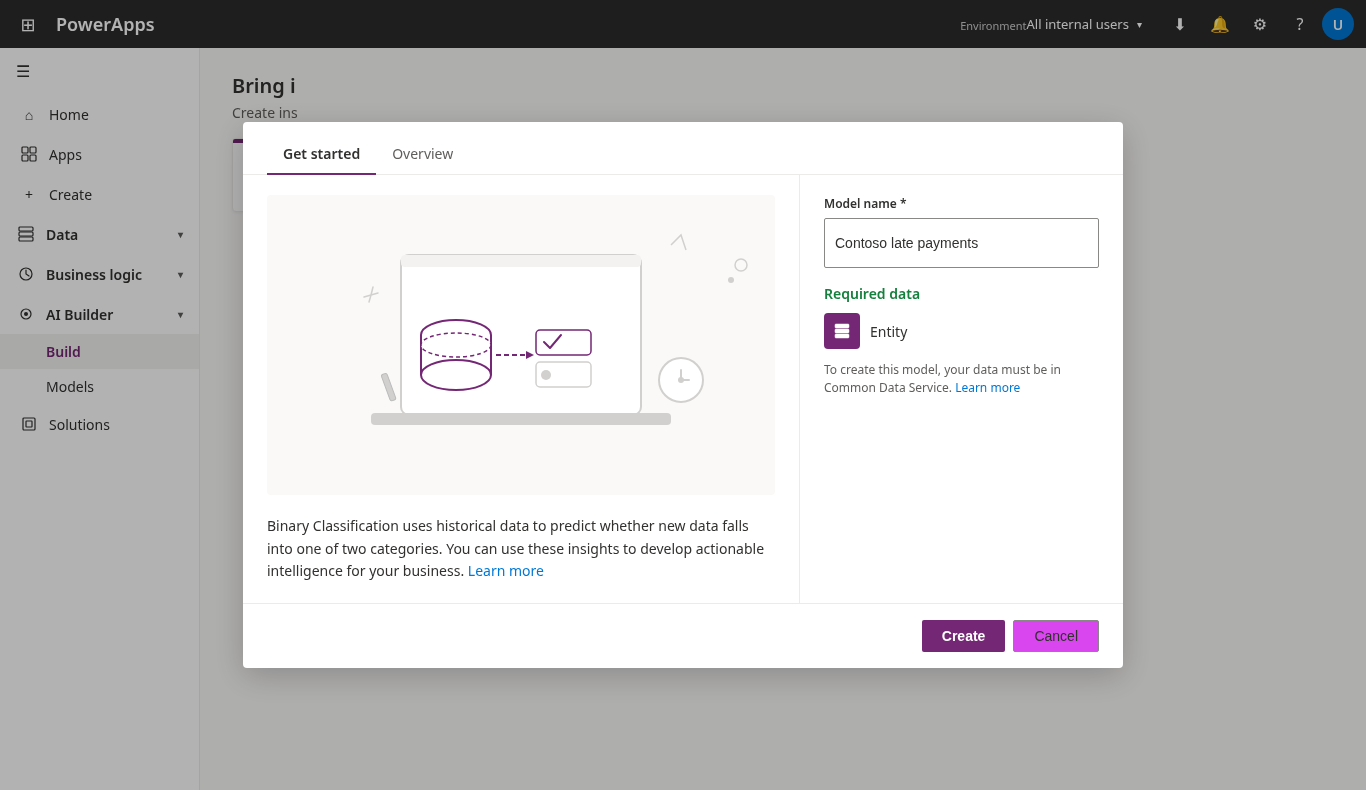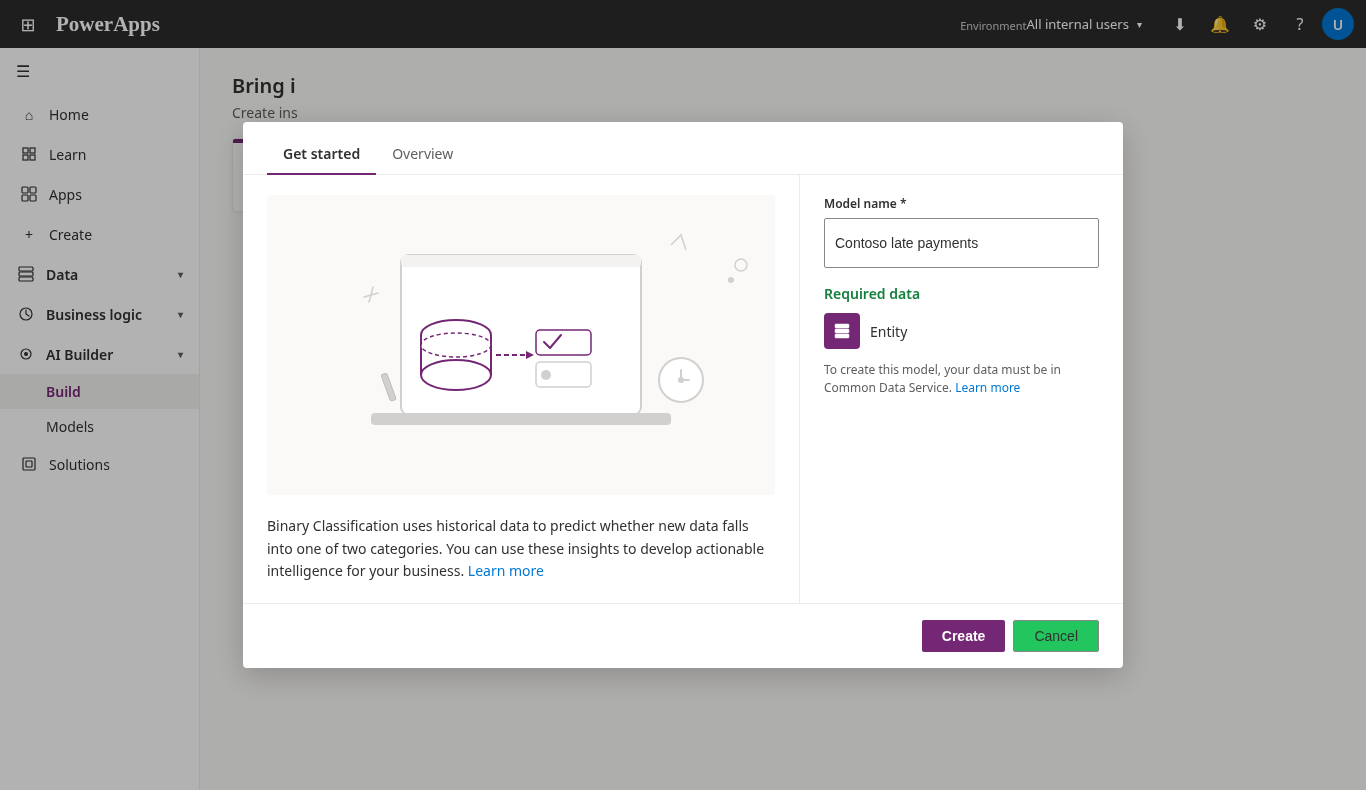--- a/index.html
+++ b/index.html
@@ -3,21 +3,21 @@
   <meta charset="utf-8">
   <style>
     * { box-sizing: border-box; margin: 0; padding: 0; }
     body { font-family: 'Segoe UI', system-ui, sans-serif; background: #f3f2f1; width: 1366px; height: 790px; overflow: hidden; display: flex; flex-direction: column; }
 
     
     .topbar {
       display: flex; align-items: center; background: #2b2b2b; height: 48px; flex-shrink: 0; padding: 0 12px; gap: 12px;
     }
     .topbar-waffle { width: 32px; height: 32px; display: flex; align-items: center; justify-content: center; cursor: pointer; color: white; font-size: 18px; }
-    .topbar-brand { color: white; font-size: 21px; font-weight: 600; flex: 1; font-family: Liberation Serif, serif; }
+    .topbar-brand { color: white; font-size: 18px; font-weight: 600; flex: 1; }
     .topbar-env { display: flex; align-items: center; gap: 4px; color: white; font-size: 12px; padding: 4px 8px; cursor: pointer; }
     .topbar-env-label { font-size: 11px; color: #ccc; }
     .topbar-env-value { font-size: 13px; color: white; }
     .topbar-icons { display: flex; align-items: center; gap: 4px; }
     .topbar-icon { width: 36px; height: 36px; display: flex; align-items: center; justify-content: center; cursor: pointer; color: white; font-size: 16px; border-radius: 4px; }
     .avatar { width: 32px; height: 32px; border-radius: 50%; background: #0078d4; display: flex; align-items: center; justify-content: center; color: white; font-size: 14px; font-weight: 600; cursor: pointer; }
 
     
     .main-layout { display: flex; flex: 1; overflow: hidden; }
 
@@ -79,21 +79,21 @@
     .cds-info { font-size: 12px; color: #605e5c; margin-top: 12px; line-height: 1.5; }
     .cds-link { color: #0078d4; cursor: pointer; text-decoration: none; }
 
     
     .modal-description { font-size: 14px; color: #323130; line-height: 1.6; }
     .modal-description .learn-link { color: #0078d4; cursor: pointer; text-decoration: none; }
 
     
     .modal-footer { display: flex; justify-content: flex-end; gap: 8px; padding: 16px 24px; border-top: 1px solid #edebe9; }
     .btn-primary { background: #742774; color: white; border: none; padding: 8px 20px; font-size: 14px; border-radius: 2px; cursor: pointer; font-weight: 600; }
-    .btn-secondary { background: #22c55e; color: #323130; border: 1px solid #8a8886; padding: 0 20px; font-size: 14px; border-radius: 2px; cursor: pointer; }
+    .btn-secondary { background: #d946ef; color: #323130; border: 1px solid #8a8886; padding: 0 20px; font-size: 14px; border-radius: 2px; cursor: pointer; }
 
     
     .illus-svg { width: 480px; height: 260px; }
   </style>
 </head>
 <body>
 
 <div class="topbar">
   <div class="topbar-waffle">⊞</div>
   <div class="topbar-brand">PowerApps</div>
@@ -114,31 +114,20 @@
 </div>
 
 <div class="main-layout">
 
   <div class="sidebar">
     <div class="sidebar-toggle">☰</div>
 
     <div class="sidebar-item">
       <span class="sidebar-item-icon">⌂</span>
       <span>Home</span>
-    </div>
-    <div class="sidebar-item">
-      <span class="sidebar-item-icon">
-        <svg width="16" height="16" viewBox="0 0 16 16" fill="none">
-            <rect x="2" y="2" width="5" height="5" stroke="#323130" stroke-width="1.2"></rect>
-            <rect x="9" y="2" width="5" height="5" stroke="#323130" stroke-width="1.2"></rect>
-            <rect x="2" y="9" width="5" height="5" stroke="#323130" stroke-width="1.2"></rect>
-            <rect x="9" y="9" width="5" height="5" stroke="#323130" stroke-width="1.2"></rect>
-          </svg>
-      </span>
-      <span>Learn</span>
     </div>
     <div class="sidebar-item">
       <span class="sidebar-item-icon">
         <svg width="16" height="16" viewBox="0 0 16 16" fill="none">
             <rect x="1" y="1" width="6" height="6" rx="1" stroke="#323130" stroke-width="1.2"></rect>
             <rect x="9" y="1" width="6" height="6" rx="1" stroke="#323130" stroke-width="1.2"></rect>
             <rect x="1" y="9" width="6" height="6" rx="1" stroke="#323130" stroke-width="1.2"></rect>
             <rect x="9" y="9" width="6" height="6" rx="1" stroke="#323130" stroke-width="1.2"></rect>
           </svg>
       </span>

